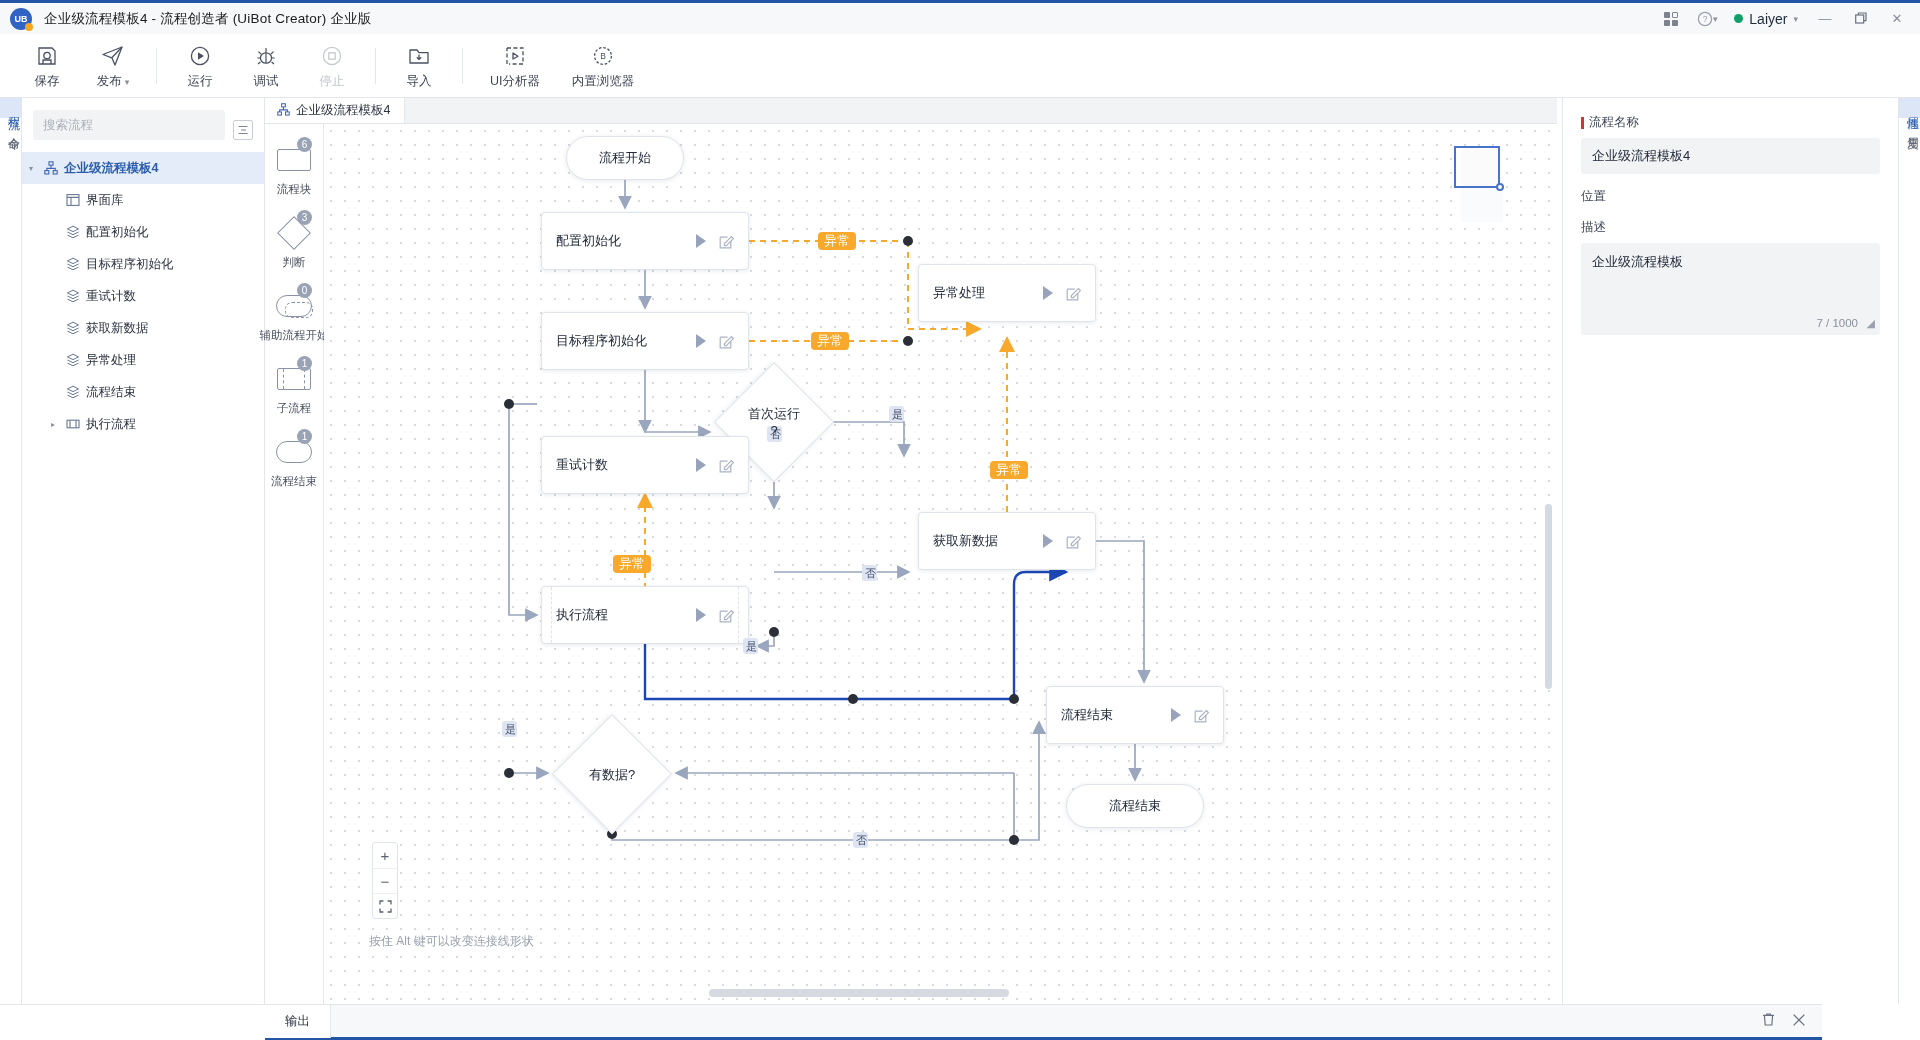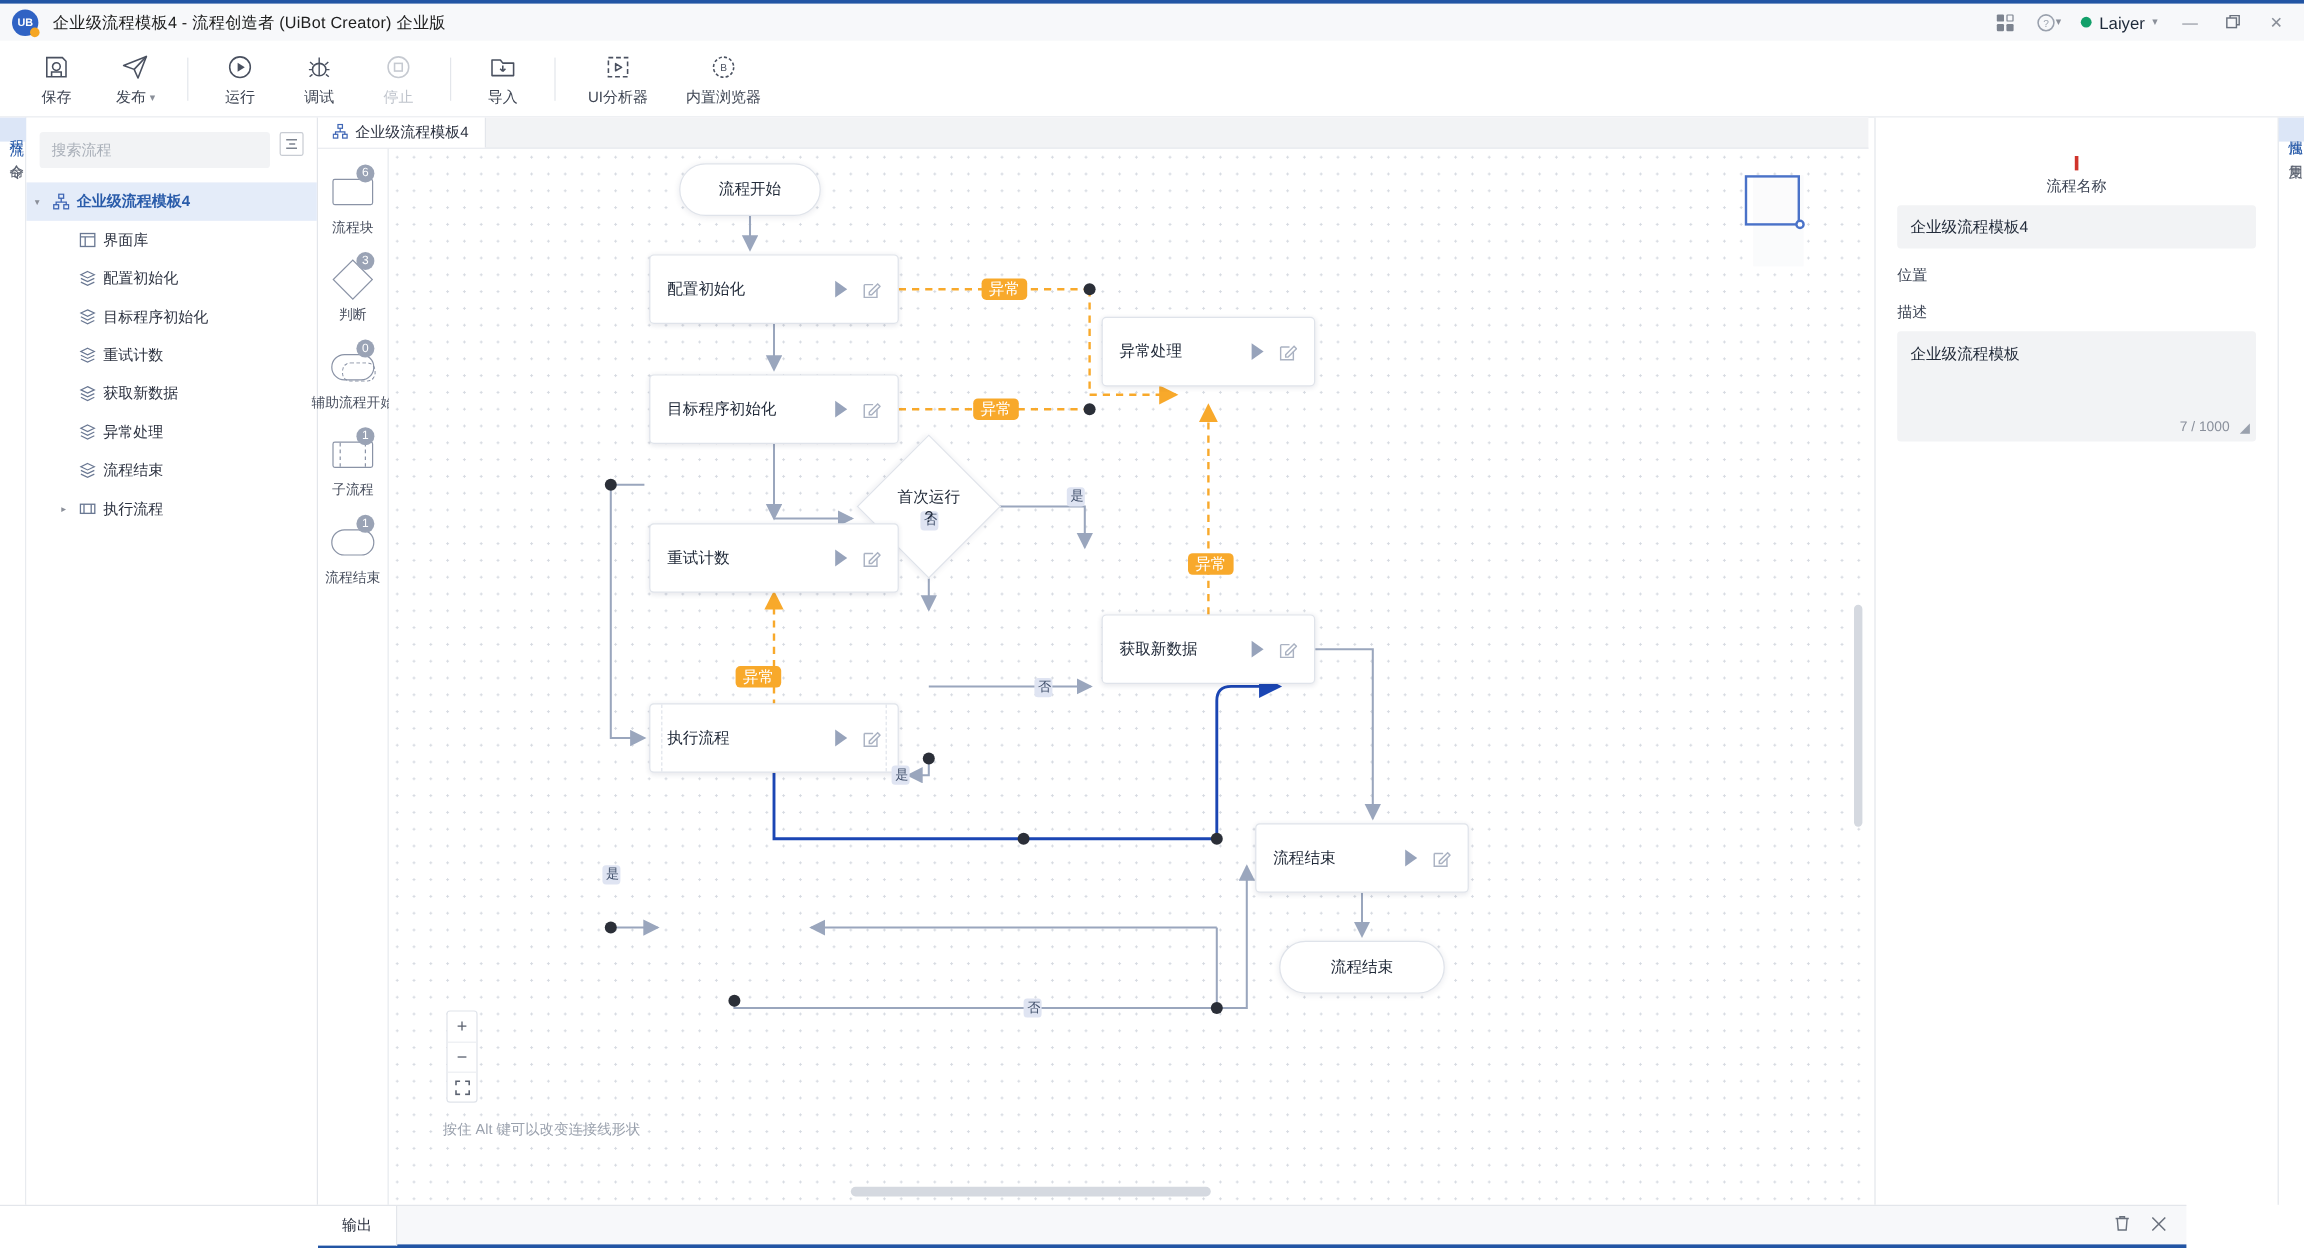--- a/index.html
+++ b/index.html
@@ -60,21 +60,21 @@
     writing-mode: vertical-rl; text-orientation: upright; letter-spacing: 0px;
     display: flex; justify-content: center;
   }
   .rail-tab.active { background: #dce6f7; color: #2a5caa; }
 
   
   .explorer {
     position: absolute; top: 98px; left: 22px; width: 243px; height: 906px;
     background: #ffffff; border-right: 1px solid #e3e6eb;
   }
-  .search-row { display: flex; align-items: flex-start; gap: 8px; padding: 12px 11px 10px 11px; }
+  .search-row { display: flex; align-items: flex-end; gap: 8px; padding: 12px 11px 10px 11px; }
   .search-input {
     flex: 1; height: 30px; background: #f2f3f5; border: none; border-radius: 3px;
     padding: 0 10px; font-size: 12.5px; color: #333; font-family: inherit;
   }
   .search-input::placeholder { color: #aab0b9; }
   .collapse-btn { width: 20px; height: 20px; border: 1px solid #c8ccd3; border-radius: 2px;
                   display:flex; align-items:center; justify-content:center; color:#7c838f; }
   .tree { padding-top: 2px; }
   .tree-row { display: flex; align-items: center; height: 32px; font-size: 12.5px; color: #2c3240; cursor: pointer; }
   .tree-row.root { background: #e4ecf9; color: #2a5caa; font-weight: bold; }
@@ -189,21 +189,21 @@
   
   .rail-right {
     position: absolute; top: 98px; right: 0; width: 22px; height: 906px;
     background: #ffffff; border-left: 1px solid #e3e6eb;
   }
   .props {
     position: absolute; top: 98px; right: 22px; width: 336px; height: 906px;
     background: #ffffff; border-left: 1px solid #e3e6eb; padding: 16px 18px;
   }
   .field-label { font-size: 12.5px; color: #3c4454; margin: 14px 0 7px 0; display: flex; align-items: center; gap: 5px; }
-  .field-label:first-child { margin-top: 16px; flex-direction: column; }
+  .field-label:first-child { margin-top: 0; }
   .req-bar { width: 3px; height: 12px; background: #d0342c; display: inline-block; }
   .field-box {
     background: #f2f3f5; border-radius: 3px; font-size: 13px; color: #222b3a;
     padding: 9px 11px; min-height: 34px; display: flex; align-items: center;
   }
   .field-area {
     background: #f2f3f5; border-radius: 3px; font-size: 13px; color: #222b3a;
     padding: 10px 11px; height: 92px; position: relative;
   }
   .counter { position: absolute; right: 22px; bottom: 6px; font-size: 11.5px; color: #8a909c; }
@@ -668,20 +668,24 @@
           <span class="play"></span>
           <span class="edit">
             <svg width="15" height="15" viewBox="0 0 15 15">
                 <path d="M1.2 3.2h7.4M1.2 3.2v10.6h10.6V7" fill="none" stroke="#aab2c2" stroke-width="1.2"></path>
                 <path d="M5.4 9.6l7-7 2 2-7 7H5.4z" fill="none" stroke="#aab2c2" stroke-width="1.2"></path>
               </svg>
           </span>
         </span>
       </div>
 
+      <div class="diamond" style="left:228px;top:590px;width:120px;height:120px">
+        <span class="dshape"></span>
+        <span class="dtext">有数据?</span>
+      </div>
 
       <div class="node" style="left:722px;top:562px;width:178px;height:58px">
         <span class="ntext">流程结束</span>
         <span class="nacts">
           <span class="play"></span>
           <span class="edit">
             <svg width="15" height="15" viewBox="0 0 15 15">
                 <path d="M1.2 3.2h7.4M1.2 3.2v10.6h10.6V7" fill="none" stroke="#aab2c2" stroke-width="1.2"></path>
                 <path d="M5.4 9.6l7-7 2 2-7 7H5.4z" fill="none" stroke="#aab2c2" stroke-width="1.2"></path>
               </svg>

